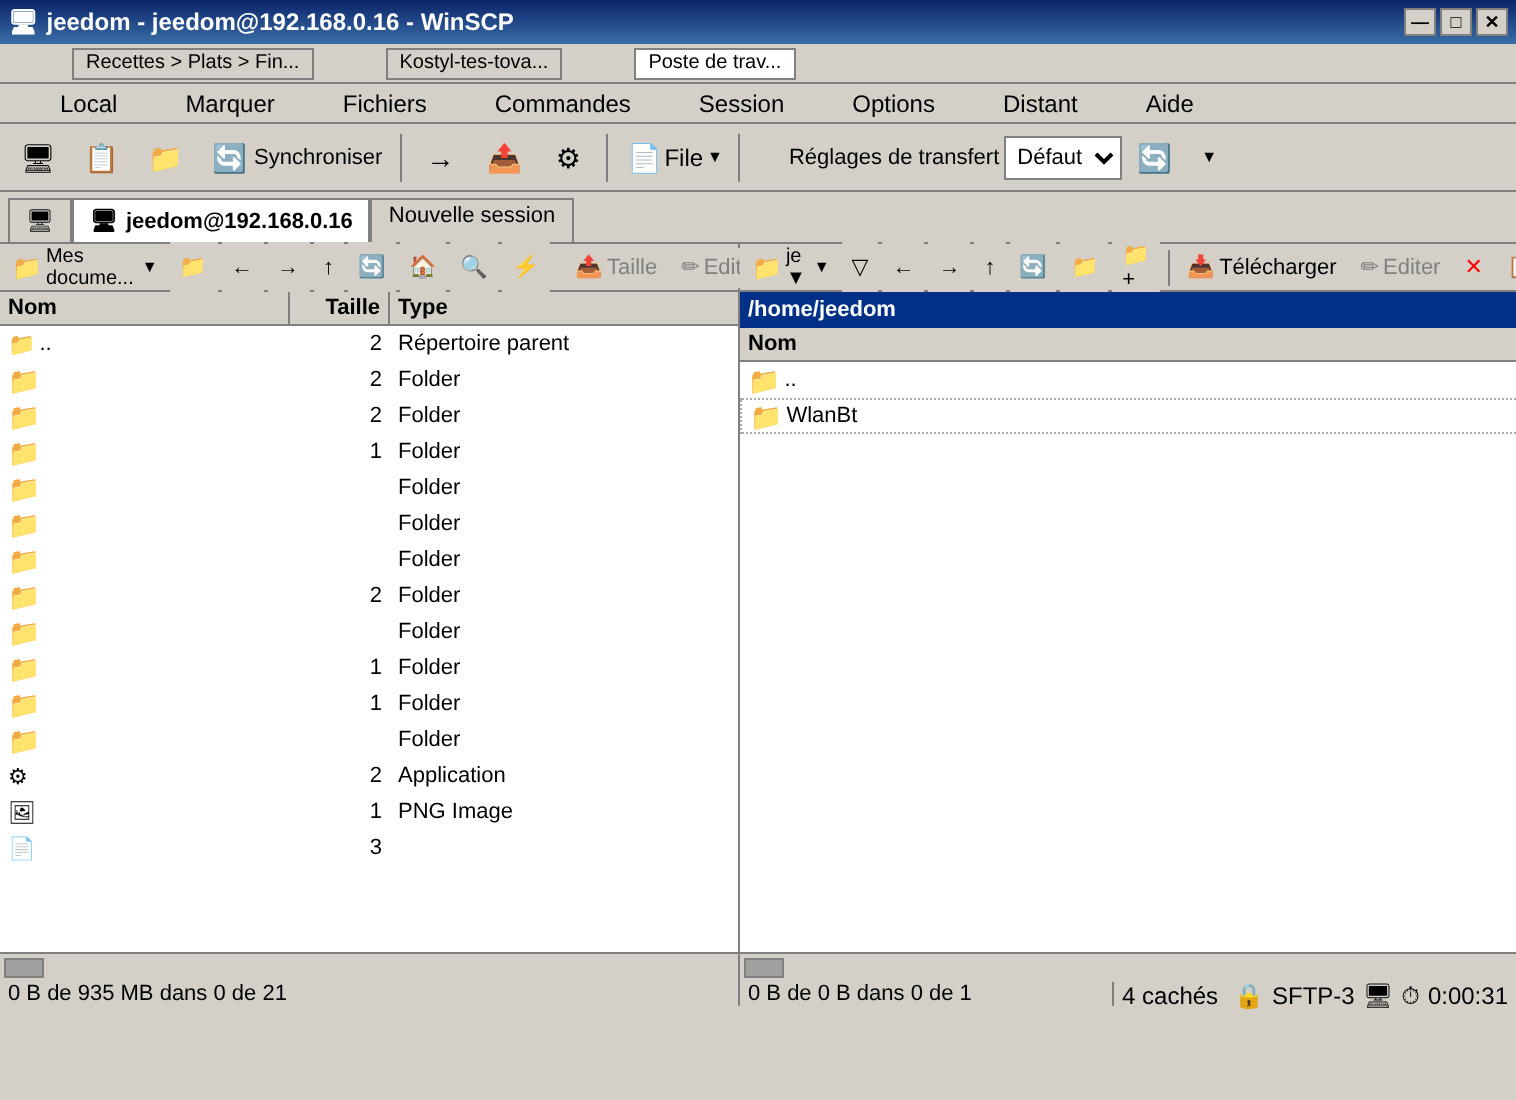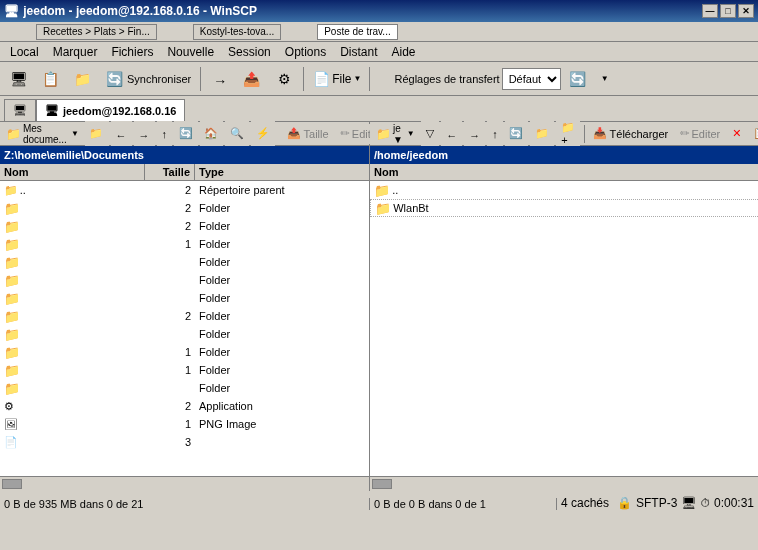--- a/index.html
+++ b/index.html
@@ -39,20 +39,21 @@
       display: flex;
       align-items: center;
       border-bottom: 1px solid #808080;
       padding: 0 4px;
       gap: 2px;
     }
     .menu-item {
       padding: 2px 6px;
       cursor: pointer;
       font-size: 12px;
+      margin-left: 20px;
     }
     
     #toolbar {
       background: #d4d0c8;
       height: 34px;
       display: flex;
       align-items: center;
       padding: 2px 4px;
       border-bottom: 1px solid #808080;
       gap: 2px;
@@ -209,21 +210,21 @@
     .file-cell-size { width: 50px; padding: 0 4px; text-align: right; white-space: nowrap; }
     .file-cell-type { flex: 1; padding: 0 4px; white-space: nowrap; overflow: hidden; }
     
     .right-col-name { flex: 1; padding: 2px 4px; border-right: 1px solid #808080; }
     .right-file-name { flex: 1; padding: 0 4px; display: flex; align-items: center; gap: 2px; overflow: hidden; }
     
     #statusbar {
       background: #d4d0c8;
       height: 20px;
       display: flex;
-      align-items: flex-end;
+      align-items: flex-start;
       border-top: 1px solid #808080;
       font-size: 11px;
     }
     .status-left {
       width: 370px;
       padding: 0 4px;
       border-right: 1px solid #808080;
     }
     .status-right {
       flex: 1;
@@ -294,21 +295,21 @@
 <div id="toptabs">
   <div class="toptab">Recettes &gt; Plats &gt; Fin...</div>
   <div class="toptab">Kostyl-tes-tova...</div>
   <div class="toptab active">Poste de trav...</div>
 </div>
 
 <div id="menubar">
   <span class="menu-item">Local</span>
   <span class="menu-item">Marquer</span>
   <span class="menu-item">Fichiers</span>
-  <span class="menu-item">Nouvelle</span>
+  <span class="menu-item">Commandes</span>
   <span class="menu-item">Session</span>
   <span class="menu-item">Options</span>
   <span class="menu-item">Distant</span>
   <span class="menu-item">Aide</span>
 </div>
 
 <div id="toolbar">
 
   <div class="toolbar-btn">
     <span class="toolbar-icon">🖥</span>
@@ -353,20 +354,21 @@
 </div>
 
 <div id="session-tabs">
   <div class="session-tab">
     <span>🖥</span>
   </div>
   <div class="session-tab active">
     <span>🖥</span>
     <span>jeedom@192.168.0.16</span>
   </div>
+  <div class="new-session-tab">Nouvelle session</div>
 </div>
 
 <div id="panels" style="height: 354px; display:flex;">
 
   <div id="left-panel">
 
     <div class="panel-toolbar">
       <div class="dropdown-btn">
         <span>📁</span>
         <span style="font-size:10px; padding:0 2px;">Mes docume...</span>
@@ -414,23 +416,20 @@
         <span>Propriétés</span>
       </div>
       <div class="panel-btn">
           <span>»</span>
         </div>
       <div class="panel-btn">
           <span>▶▶</span>
         </div>
     </div>
 
-    <div class="path-bar">
-      <span>Z:\home\emilie\Documents</span>
-    </div>
 
     <div class="file-list-container">
       <div class="file-list-header">
         <div class="file-col-name">Nom</div>
         <div class="file-col-size">Taille</div>
         <div class="file-col-type">Type</div>
       </div>
       <div class="file-list-body" id="left-file-list-body">
 
       <div class="file-row">

